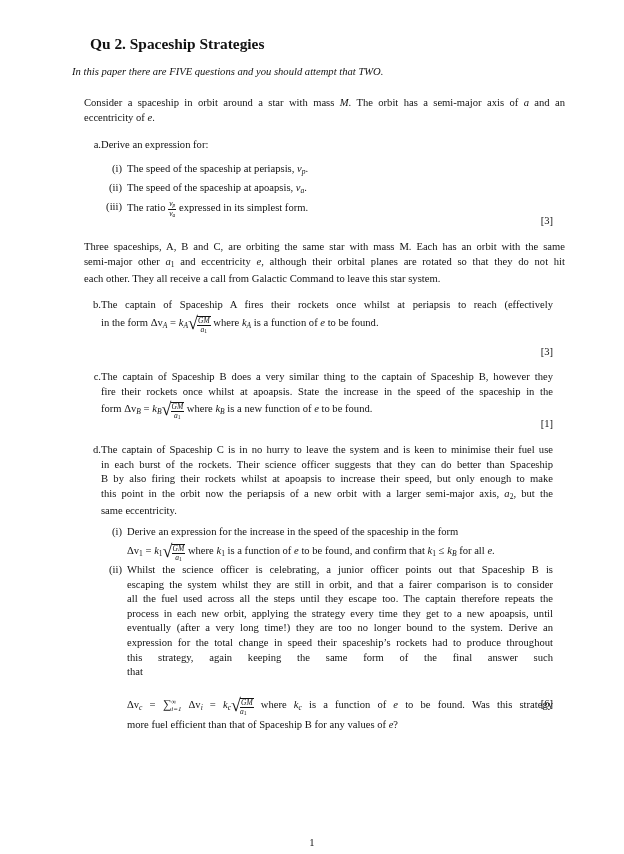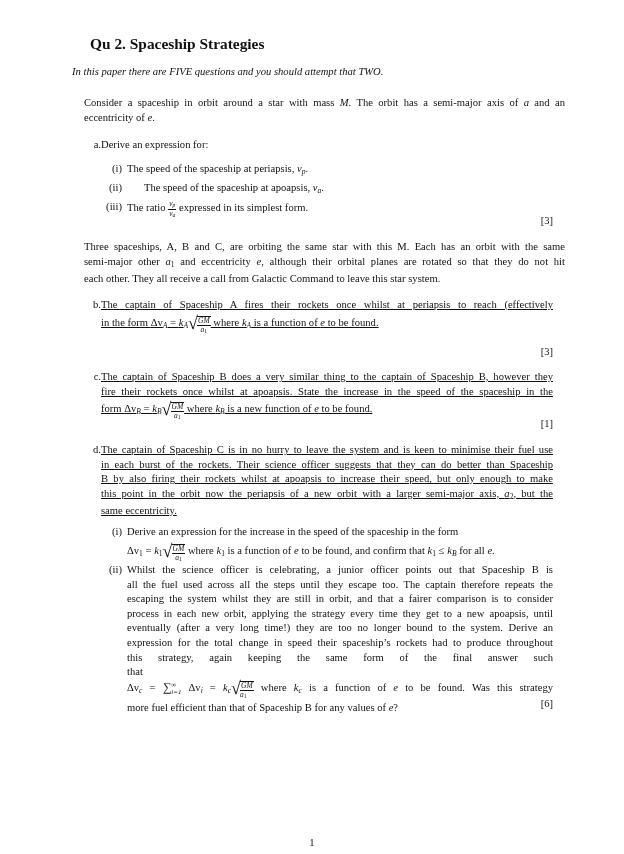--- a/index.html
+++ b/index.html
@@ -10,21 +10,21 @@
   }
   .abs { position:absolute; }
   .title { left:90px; top:35px; font-weight:bold; font-size:15.4px; line-height:18px; }
   .instr { left:72px; top:65px; font-style:italic; }
   .para { left:84px; width:481px; text-align:justify; }
   .m { font-style:italic; font-family:"Liberation Serif", serif; }
   .sub { font-size:7.5px; vertical-align:-2px; font-style:italic; }
   .subn { font-size:7.5px; vertical-align:-2px; font-style:normal; }
   .marks { right:71px; text-align:right; }
   .part-label { width:18px; text-align:right; }
-  .part-body { left:101px; width:452px; text-align:justify;text-decoration:underline; }
+  .part-body { left:101px; width:452px; text-align:justify; }
   .sub-label { text-align:right; width:30px; }
   .sub-body { left:127px; width:426px; text-align:justify; }
   .frac { display:inline-block; vertical-align:-5px; text-align:center; font-size:7.5px; line-height:8px; font-style:italic; }
   .frac .num { display:block; border-bottom:0.8px solid #111; padding:0 1px; }
   .frac .den { display:block; }
   .sqrt { display:inline-block; position:relative; vertical-align:-6px; padding-left:9px; }
   .sqrt .rad { position:absolute; left:0; top:-2px; font-size:18px; line-height:20px; font-style:normal; }
   .sqrt .body { display:inline-block; border-top:0.8px solid #111; margin-top:1px; }
   .sum { font-style:normal; font-size:12px; }
   .justify-last { text-align-last:justify; }
@@ -48,33 +48,33 @@
 
 <div class="abs part-label" style="left:83px; top:138px;">a.</div>
 <div class="abs" style="left:101px; top:138px;">Derive an expression for:</div>
 
 <div class="abs sub-label" style="left:92px; top:162px;">(i)</div>
 <div class="abs" style="left:127px; top:162px;">
   <span>The speed of the spaceship at periapsis, </span><span class="m">v</span><span class="sub">p</span><span>.</span>
 </div>
 
 <div class="abs sub-label" style="left:92px; top:181px;">(ii)</div>
-<div class="abs" style="left:127px; top:181px;margin-left:17px;">
+<div class="abs" style="left:127px; top:181px;">
   <span>The speed of the spaceship at apoapsis, </span><span class="m">v</span><span class="sub">a</span><span>.</span>
 </div>
 
 <div class="abs sub-label" style="left:92px; top:200px;">(iii)</div>
 <div class="abs" style="left:127px; top:200px;">
   <span>The ratio </span><span class="frac"><span class="num"><span>v</span><span style="font-size: 5.5px; vertical-align: -1px;">p</span></span><span class="den"><span>v</span><span style="font-size: 5.5px; vertical-align: -1px;">a</span></span></span><span> expressed in its simplest form.</span>
 </div>
 
 <div class="abs marks" style="top:214px;">[3]</div>
 
 <div class="abs para" style="top:240px;">
-  <div class="justify-last">Three spaceships, A, B and C, are orbiting the same star with this M. Each has an orbit with the same</div>
+  <div class="justify-last">Three spaceships, A, B and C, are orbiting the same star with mass M. Each has an orbit with the same</div>
   <div class="justify-last">
     <span>semi-major other </span><span class="m">a</span><span class="subn">1</span><span> and eccentricity </span><span class="m">e</span><span>, although their orbital planes are rotated so that they do not hit</span>
   </div>
   <div>each other. They all receive a call from Galactic Command to leave this star system.</div>
 </div>
 
 <div class="abs part-label" style="left:83px; top:298px;">b.</div>
 <div class="abs part-body" style="top:298px;">
   <div class="justify-last">The captain of Spaceship A fires their rockets once whilst at periapsis to reach (effectively</div>
   <div style="margin-top:2px;">
@@ -108,27 +108,27 @@
 <div class="abs sub-body" style="top:525px;">
   <div>Derive an expression for the increase in the speed of the spaceship in the form</div>
   <div style="margin-top:3px;">
     <span style="font-style:normal;">Δv</span><span class="subn">1</span><span> = </span><span class="m">k</span><span class="subn">1</span><span class="sqrt"><span class="rad">√</span><span class="body"><span class="frac" style="vertical-align:0;"><span class="num">GM</span><span class="den"><span>a</span><span style="font-size: 5.5px; vertical-align: -1px; font-style: normal;">1</span></span></span></span></span><span> where </span><span class="m">k</span><span class="subn">1</span><span> is a function of </span><span class="m">e</span><span> to be found, and confirm that </span><span class="m">k</span><span class="subn">1</span><span> ≤ </span><span class="m">k</span><span class="sub">B</span><span> for all </span><span class="m">e</span><span>.</span>
   </div>
 </div>
 
 <div class="abs sub-label" style="left:92px; top:563px;">(ii)</div>
 <div class="abs sub-body" style="top:563px;">
   <div class="justify-last">Whilst the science officer is celebrating, a junior officer points out that Spaceship B is</div>
+  <div class="justify-last">escaping the system whilst they are still in orbit, and that a fairer comparison is to consider</div>
   <div class="justify-last">all the fuel used across all the steps until they escape too. The captain therefore repeats the</div>
-  <div class="justify-last">escaping the system whilst they are still in orbit, and that a fairer comparison is to consider</div>
   <div class="justify-last">process in each new orbit, applying the strategy every time they get to a new apoapsis, until</div>
   <div class="justify-last">eventually (after a very long time!) they are too no longer bound to the system. Derive an</div>
   <div class="justify-last">expression for the total change in speed their spaceship’s rockets had to produce throughout</div>
   <div class="justify-last" style="word-spacing:13px;">this strategy, again keeping the same form of the final answer such that</div>
-  <div style="margin-top:0; text-align:justify; text-align-last:justify;">
+  <div style="margin-top:17px; text-align:justify; text-align-last:justify;">
     <span style="font-style:normal;">Δv</span><span class="sub">c</span><span> = </span><span class="sum">∑</span><span style="display:inline-block; vertical-align:-3px; font-size:7px; line-height:7px;"><span style="display:block;">∞</span><span style="display:block; font-style:italic;">i=1</span></span><span> Δv</span><span class="sub">i</span><span> = </span><span class="m">k</span><span class="sub">c</span><span class="sqrt"><span class="rad">√</span><span class="body"><span class="frac" style="vertical-align:0;"><span class="num">GM</span><span class="den"><span>a</span><span style="font-size: 5.5px; vertical-align: -1px; font-style: normal;">1</span></span></span></span></span><span> where </span><span class="m">k</span><span class="sub">c</span><span> is a function of </span><span class="m">e</span><span> to be found. Was this strategy</span>
   </div>
   <div>
     <span>more fuel efficient than that of Spaceship B for any values of </span><span class="m">e</span><span>?</span>
   </div>
 </div>
 <div class="abs marks" style="top:697px;">[6]</div>
 
 <div class="abs pagenum">1</div>
 

